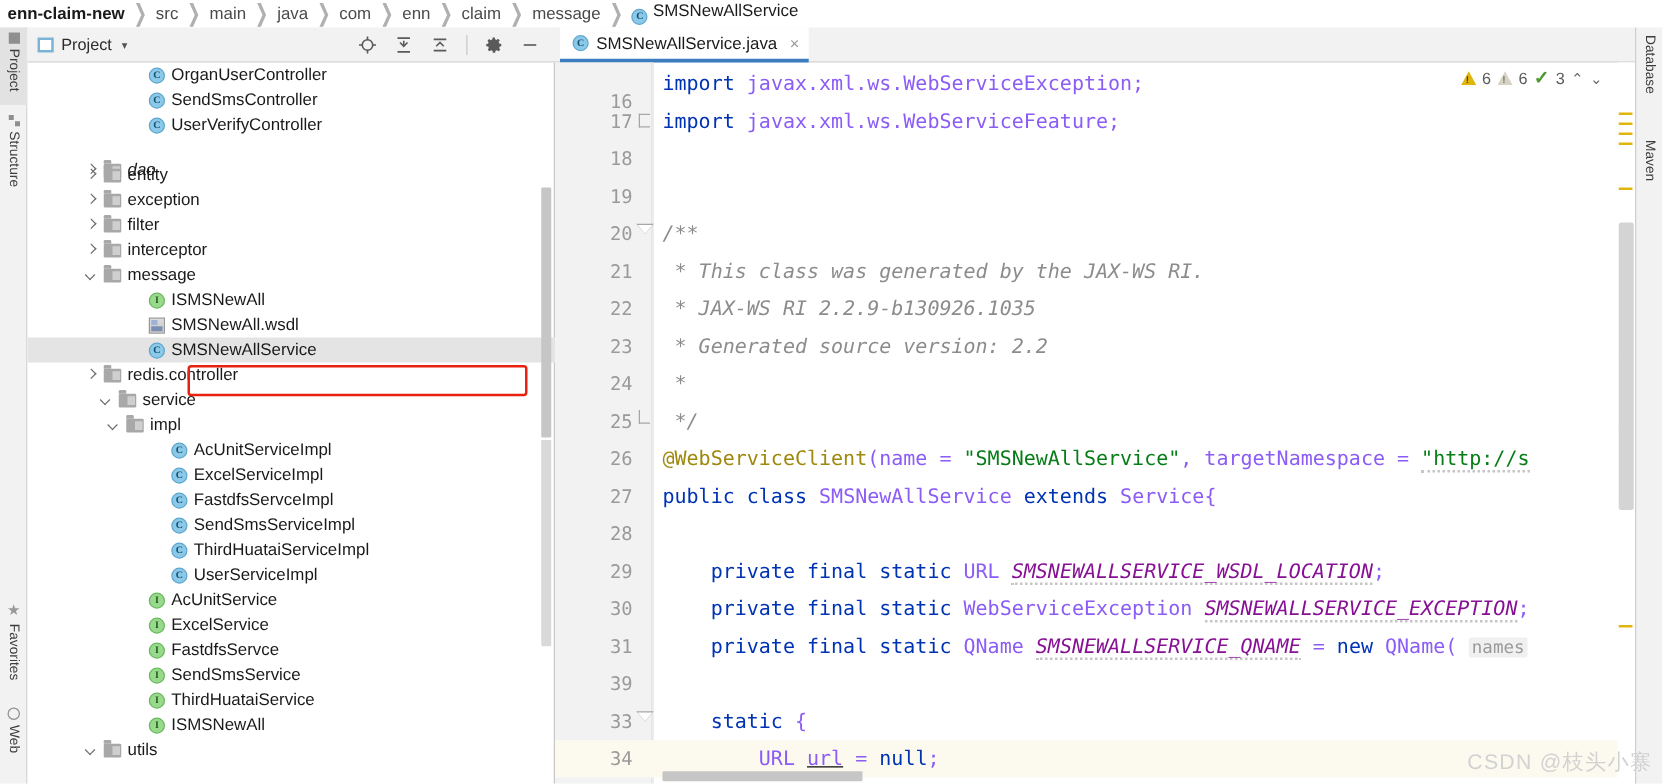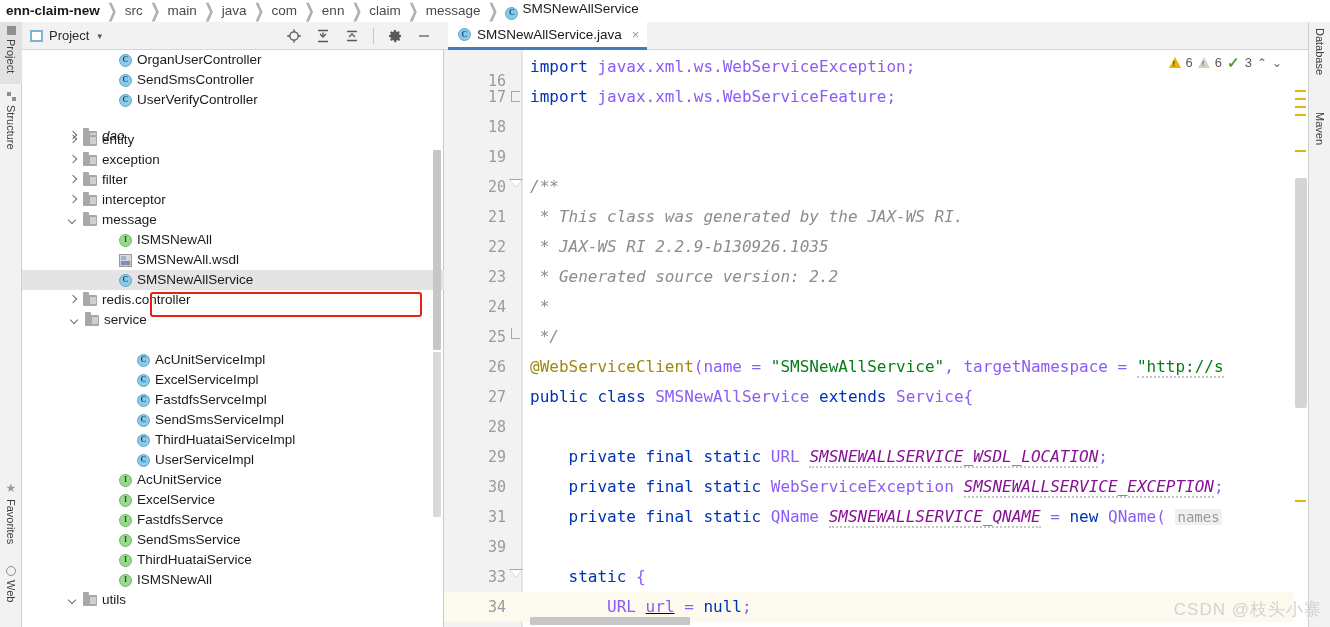--- a/index.html
+++ b/index.html
@@ -452,25 +452,31 @@
           <span class="arrow"></span>
           <span class="ic-class" style="margin-left: 4px;">C</span>
           <span class="tlabel">SMSNewAllService</span>
         </div>
         <div class="trow" style="position: absolute; left: 0px; right: 0px; top: 240px;">
           <span class="tw" style="width: 46px; flex: 0 0 46px;"></span>
           <span class="arrow r"></span>
           <span class="ic-folder" style="margin-left: 4px;"></span>
           <span class="tlabel">redis.controller</span>
         </div>
-        <div class="trow" style="position: absolute; left: 2px; right: 0px; top: 260px;">
+        <div class="trow" style="position: absolute; left: 12px; right: 0px; top: 260px;">
           <span class="tw" style="width: 46px; flex: 0 0 46px;"></span>
           <span class="arrow d"></span>
           <span class="ic-folder" style="margin-left: 4px;"></span>
           <span class="tlabel">service</span>
+        </div>
+        <div class="trow" style="position: absolute; left: 0px; right: 0px; top: 280px;">
+          <span class="tw" style="width: 64px; flex: 0 0 64px;"></span>
+          <span class="arrow d"></span>
+          <span class="ic-folder" style="margin-left: 4px;"></span>
+          <span class="tlabel">impl</span>
         </div>
         <div class="trow" style="position: absolute; left: 0px; right: 0px; top: 300px;">
           <span class="tw" style="width: 100px; flex: 0 0 100px;"></span>
           <span class="arrow"></span>
           <span class="ic-class" style="margin-left: 4px;">C</span>
           <span class="tlabel">AcUnitServiceImpl</span>
         </div>
         <div class="trow" style="position: absolute; left: 0px; right: 0px; top: 320px;">
           <span class="tw" style="width: 100px; flex: 0 0 100px;"></span>
           <span class="arrow"></span>

